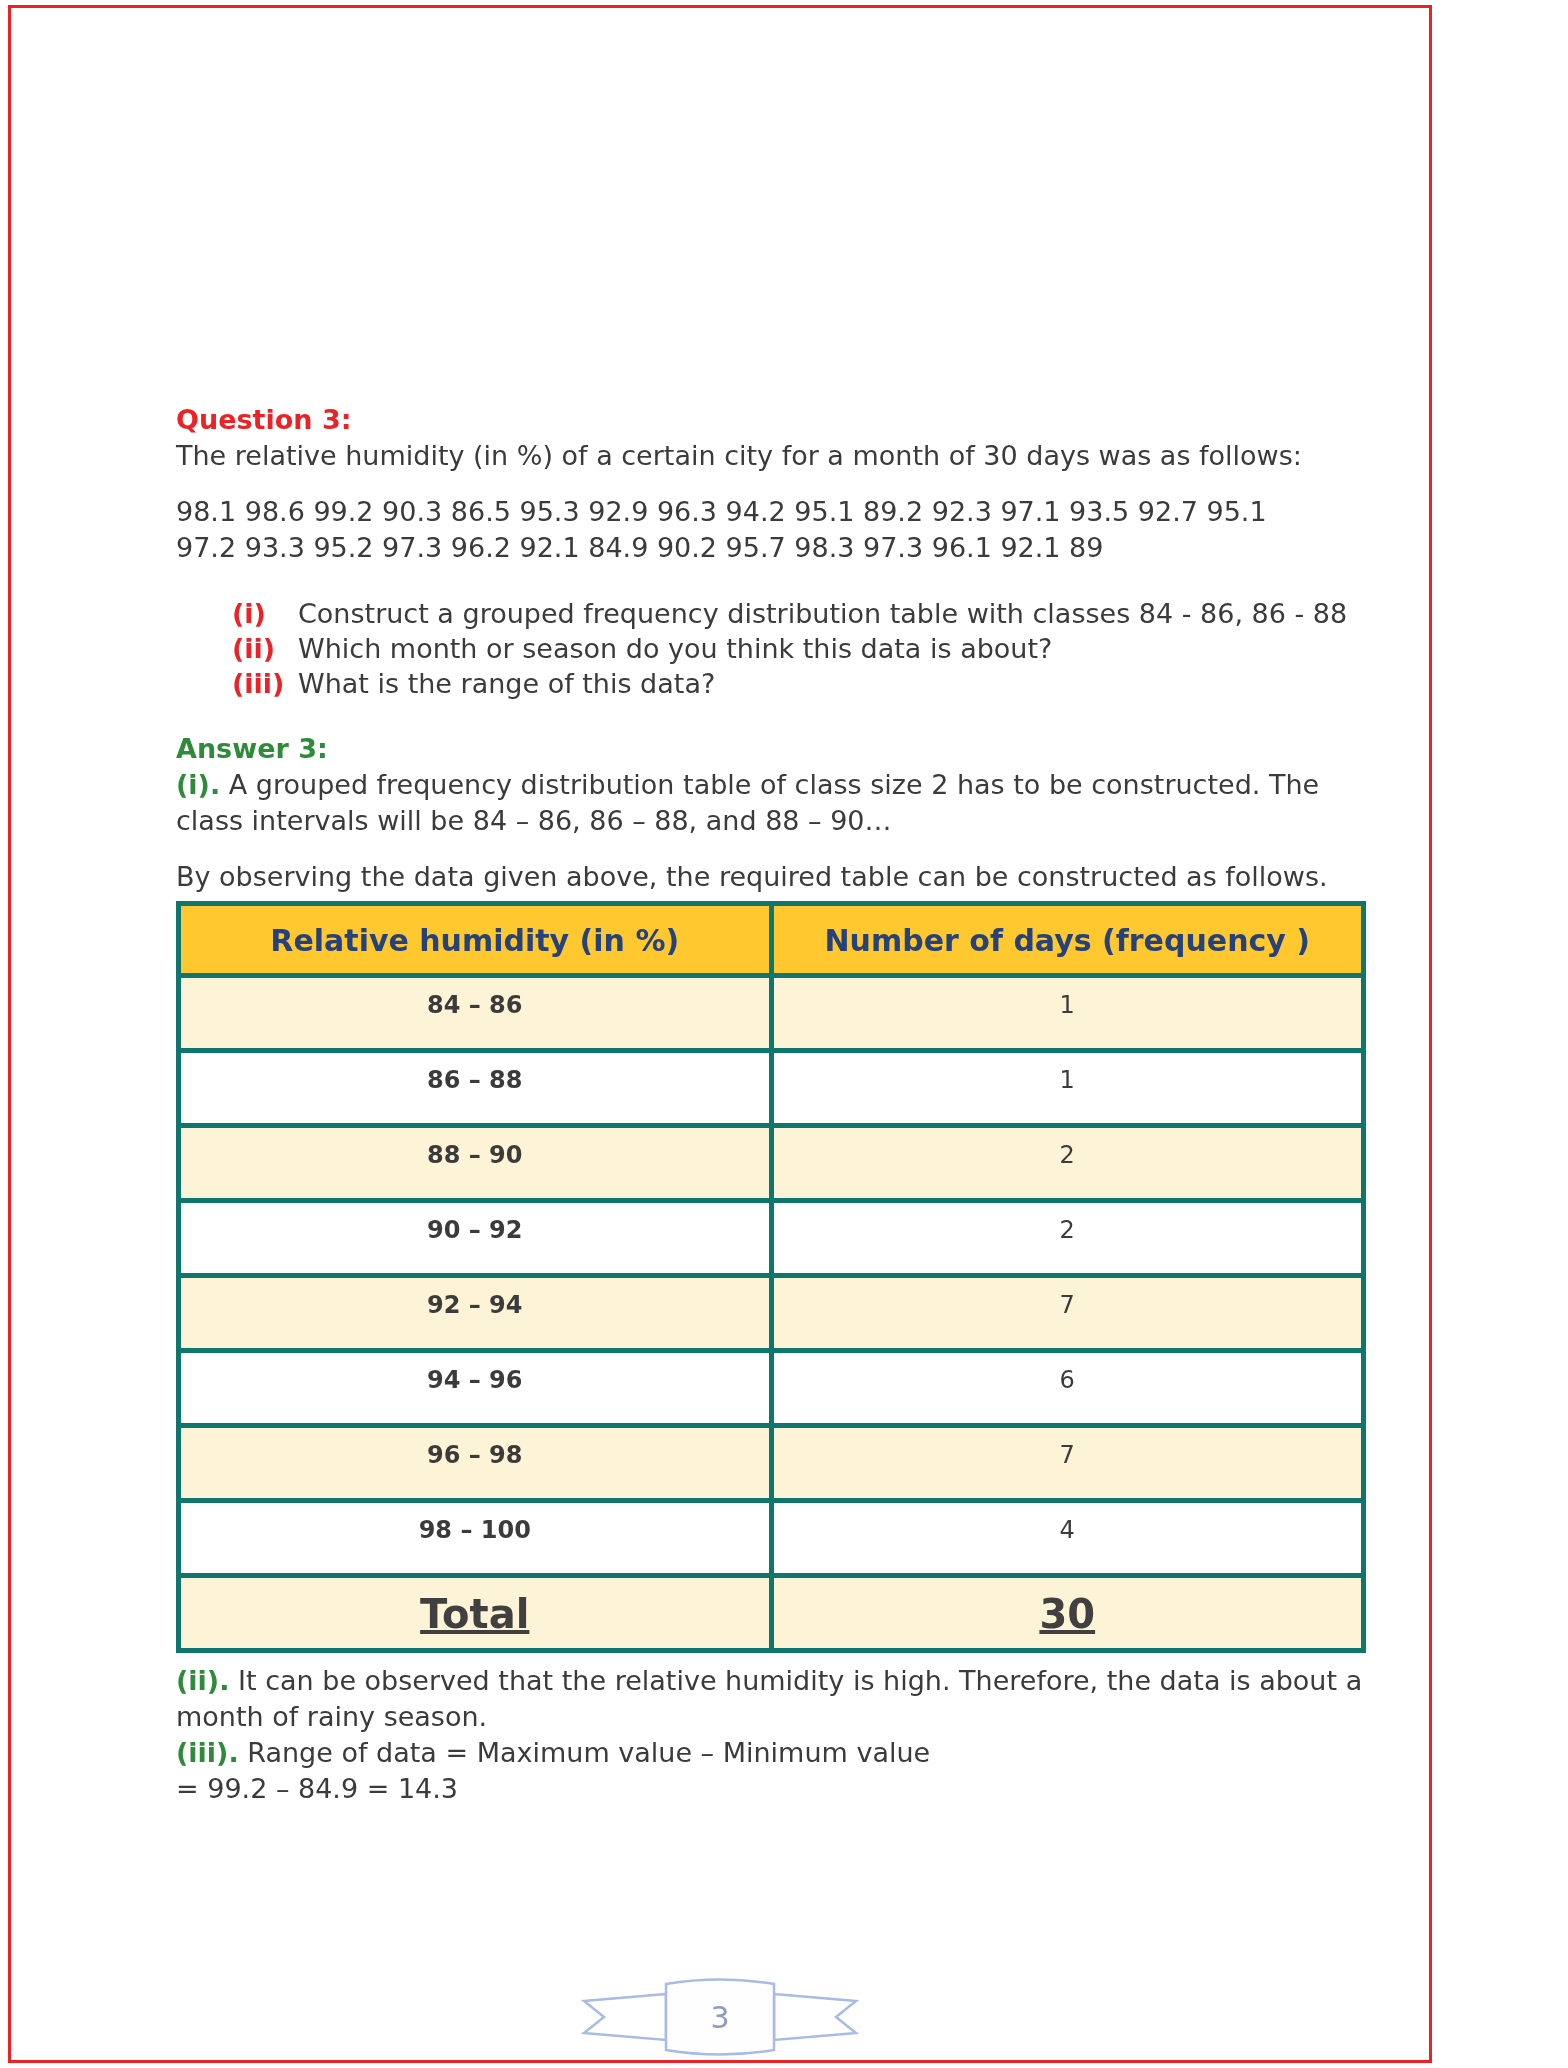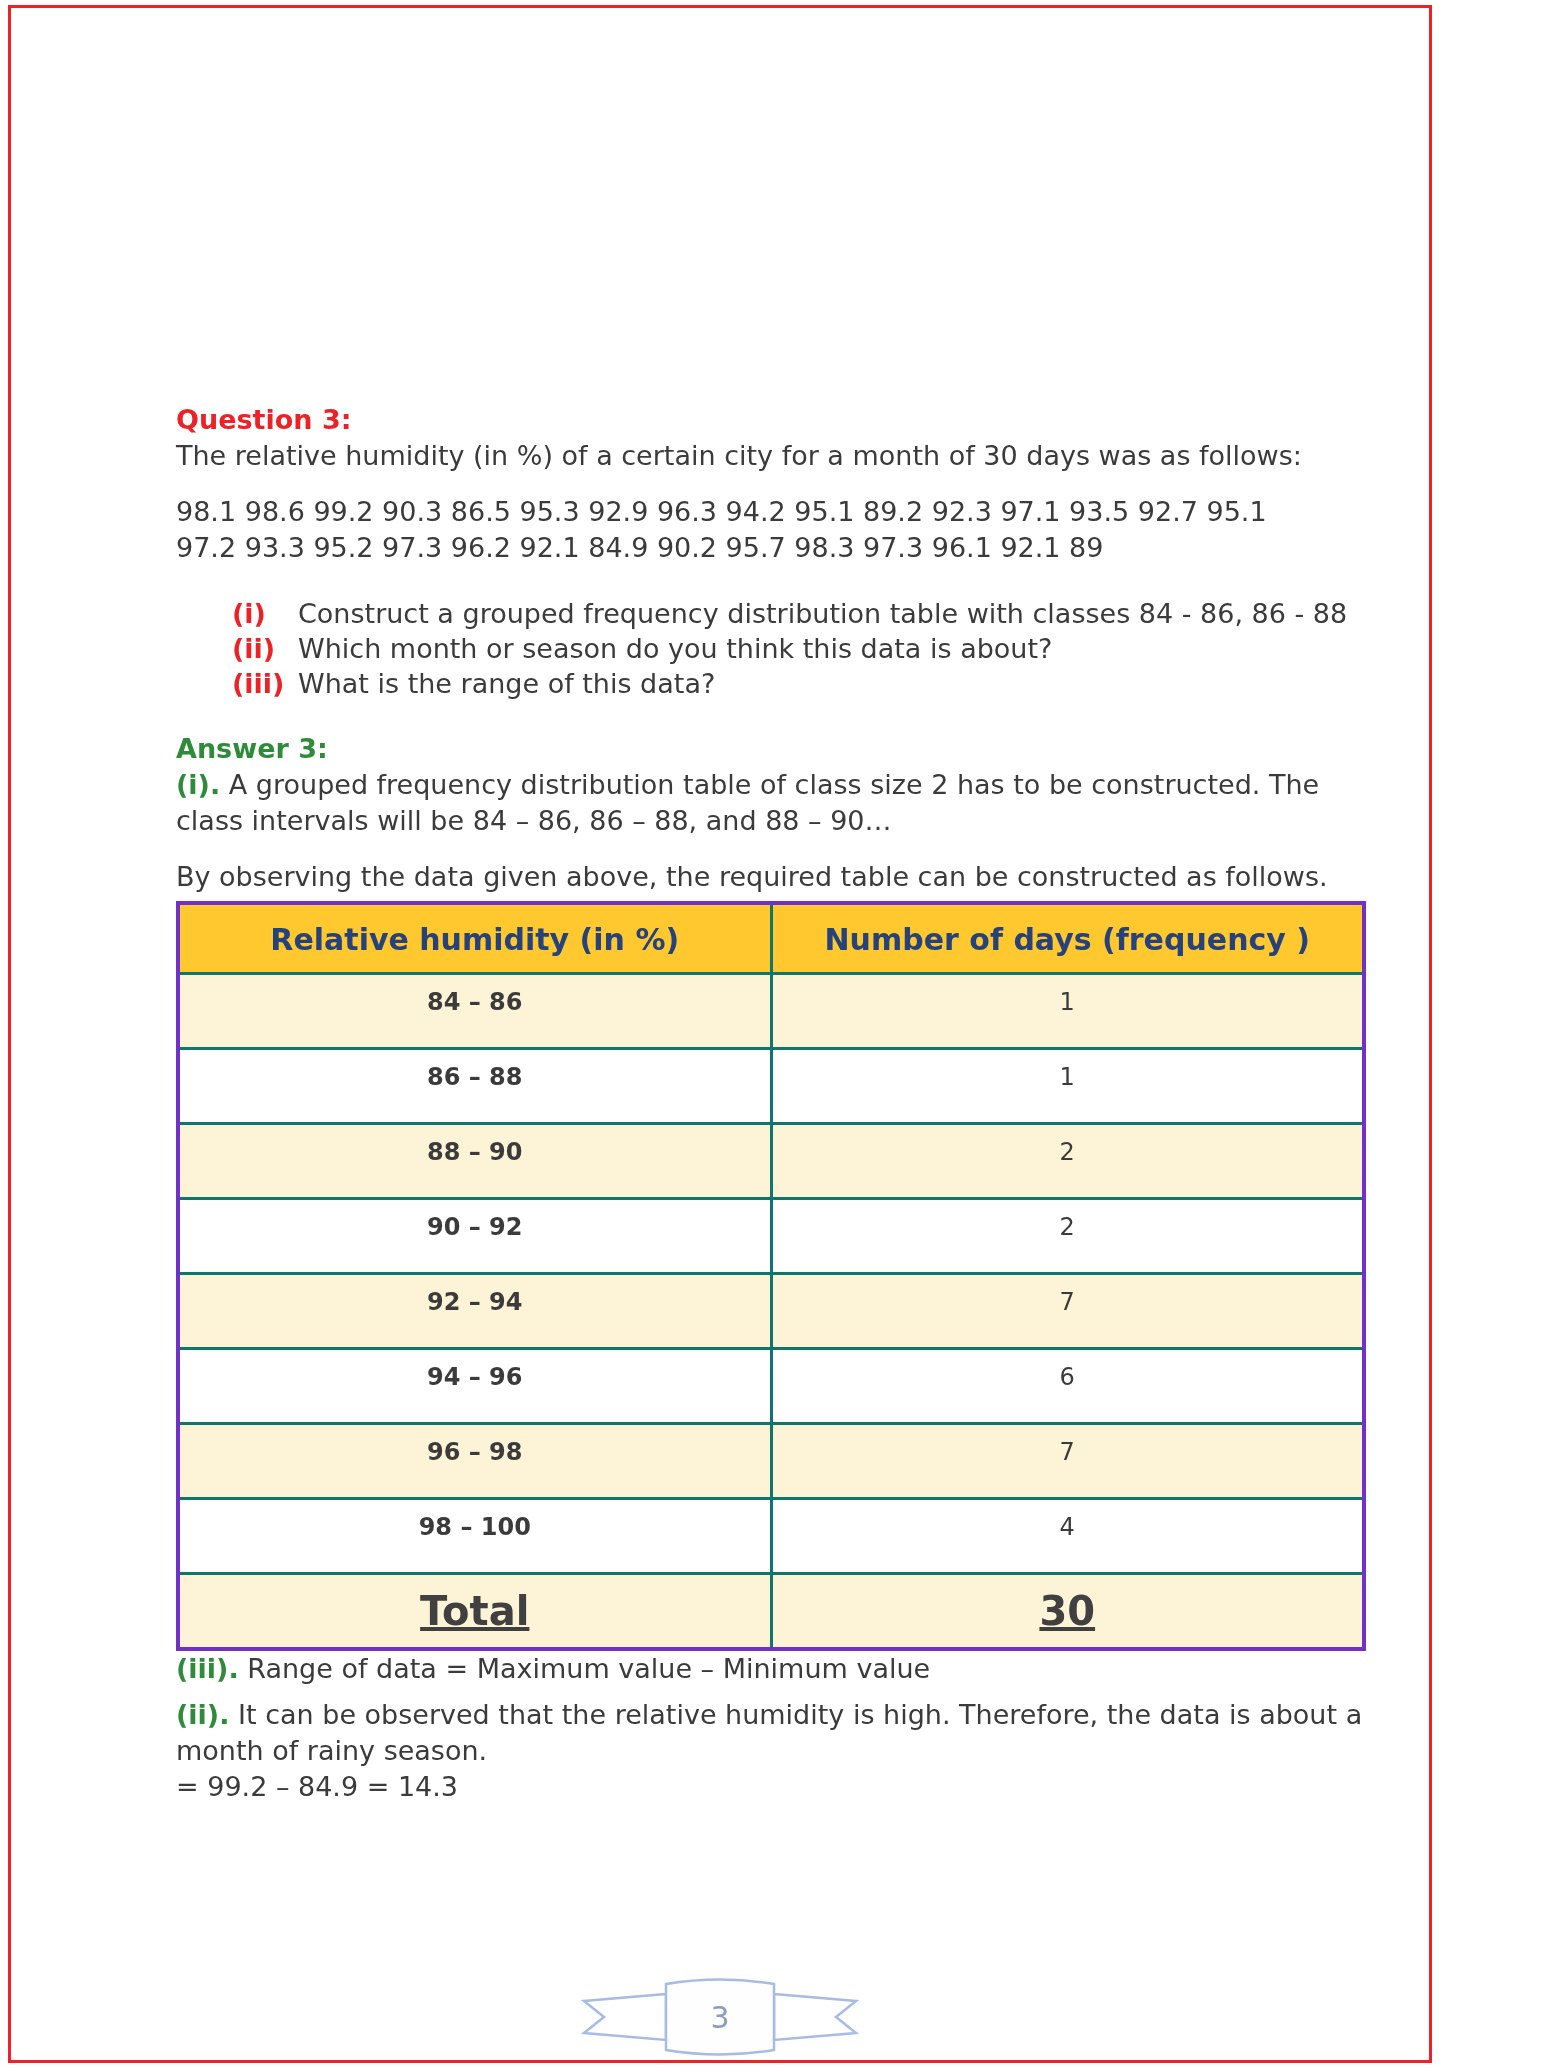--- a/index.html
+++ b/index.html
@@ -27,21 +27,21 @@
   .table-intro  { margin-top: 20px; }
 
   table.freq {
     border-collapse: collapse;
     margin-top: 6px;
     width: 1190px;
     border: 4px solid #7130c8;
     table-layout: fixed;
   }
   table.freq th, table.freq td {
-    border: 3px solid #0f766e;
+    border: 5px solid #0f766e;
     text-align: center;
   }
   table.freq th {
     background: #ffc82e;
     color: #25427c;
     font-size: 30px;
     padding: 17px 6px 15px 6px;
   }
   table.freq td {
     box-sizing: border-box;
@@ -148,28 +148,28 @@
           <td class="interval">98 – 100</td>
           <td>4</td>
         </tr>
         <tr class="cream total">
           <td class="interval">Total</td>
           <td>30</td>
         </tr>
       </tbody>
     </table>
 
+    <div class="body-text after-table">
+      <span class="green">(ii).</span>
+      <span>It can be observed that the relative humidity is high. Therefore, the data is about a month of rainy season.</span>
+    </div>
+
     <div class="body-text">
       <span class="green">(iii).</span>
       <span>Range of data = Maximum value – Minimum value</span>
-    </div>
-
-    <div class="body-text after-table">
-      <span class="green">(ii).</span>
-      <span>It can be observed that the relative humidity is high. Therefore, the data is about a month of rainy season.</span>
     </div>
     <div class="body-text">= 99.2 – 84.9 = 14.3</div>
 
   </div>
 
   <div class="ribbon">
     <svg width="300" height="92" viewBox="0 0 300 92" xmlns="http://www.w3.org/2000/svg">
       <polygon points="96,24 14,31 34,47 14,63 96,70" fill="#ffffff" stroke="#a7bbe6" stroke-width="2.5"></polygon>
       <polygon points="204,24 286,31 266,47 286,63 204,70" fill="#ffffff" stroke="#a7bbe6" stroke-width="2.5"></polygon>
       <path d="M96 14 Q150 5 204 14 L204 80 Q150 89 96 80 Z" fill="#fefeff" stroke="#a7bbe6" stroke-width="2.5"></path>

